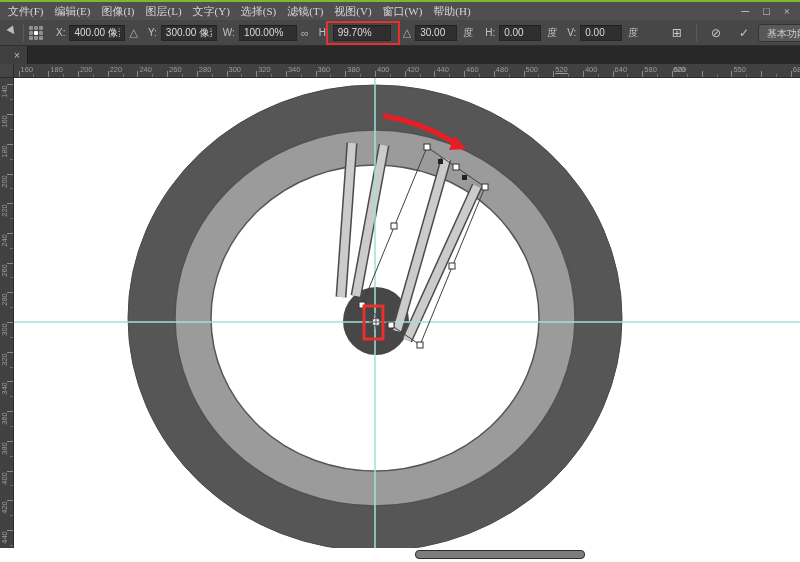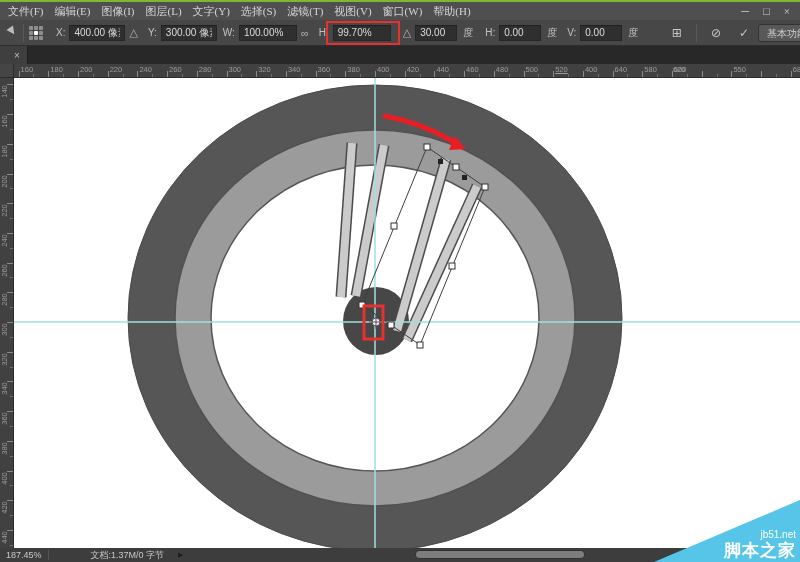--- a/index.html
+++ b/index.html
@@ -342,26 +342,16 @@
       </g>
 
       <rect x="350" y="228" width="19" height="33" fill="none" stroke="var(--annotation-red)" stroke-width="3"></rect>
       <g>
         <path d="M371,38 Q408,45 438,63" fill="none" stroke="#ea1d25" stroke-width="5" stroke-linecap="round"></path>
         <polygon points="452,71 435,72 441,58" fill="#ea1d25"></polygon>
       </g>
     </svg>
   </div>
 
-  <div class="statusbar">
-    <span class="status-zoom">187.45%</span>
-    <span class="status-sep"></span>
-    <span class="status-doc">文档:1.37M/0 字节</span>
-    <span class="status-play">▶</span>
-  </div>
   <div class="hscroll-thumb"></div>
 
-  <div class="watermark">
-    <span class="wm-site">jb51.net</span>
-    <span class="wm-name">脚本之家</span>
-  </div>
 
 </div>
 
 </body></html>

